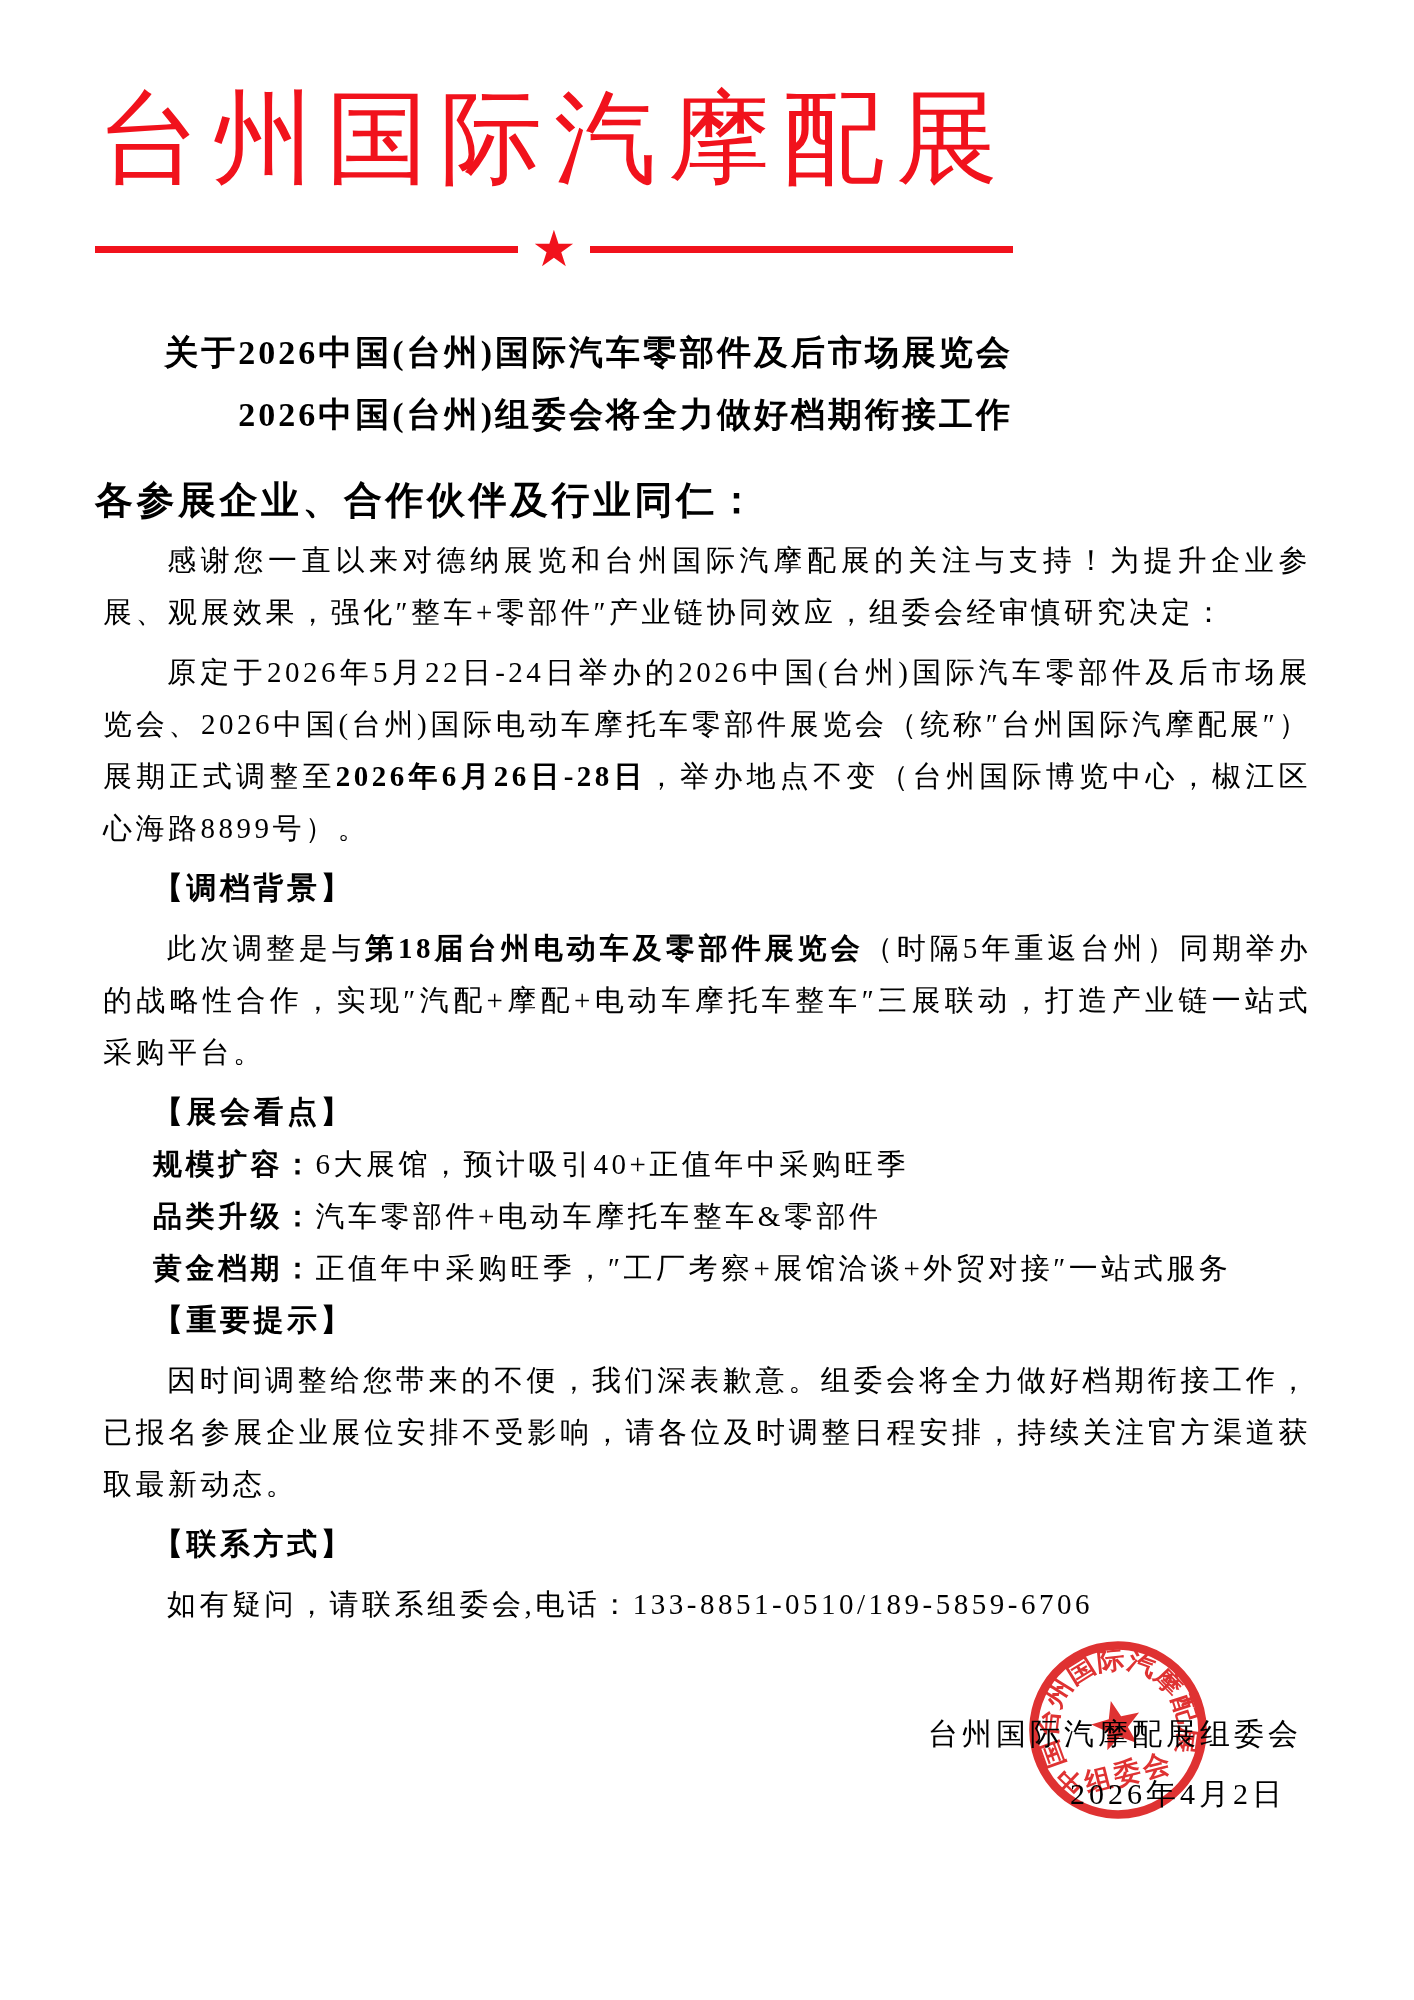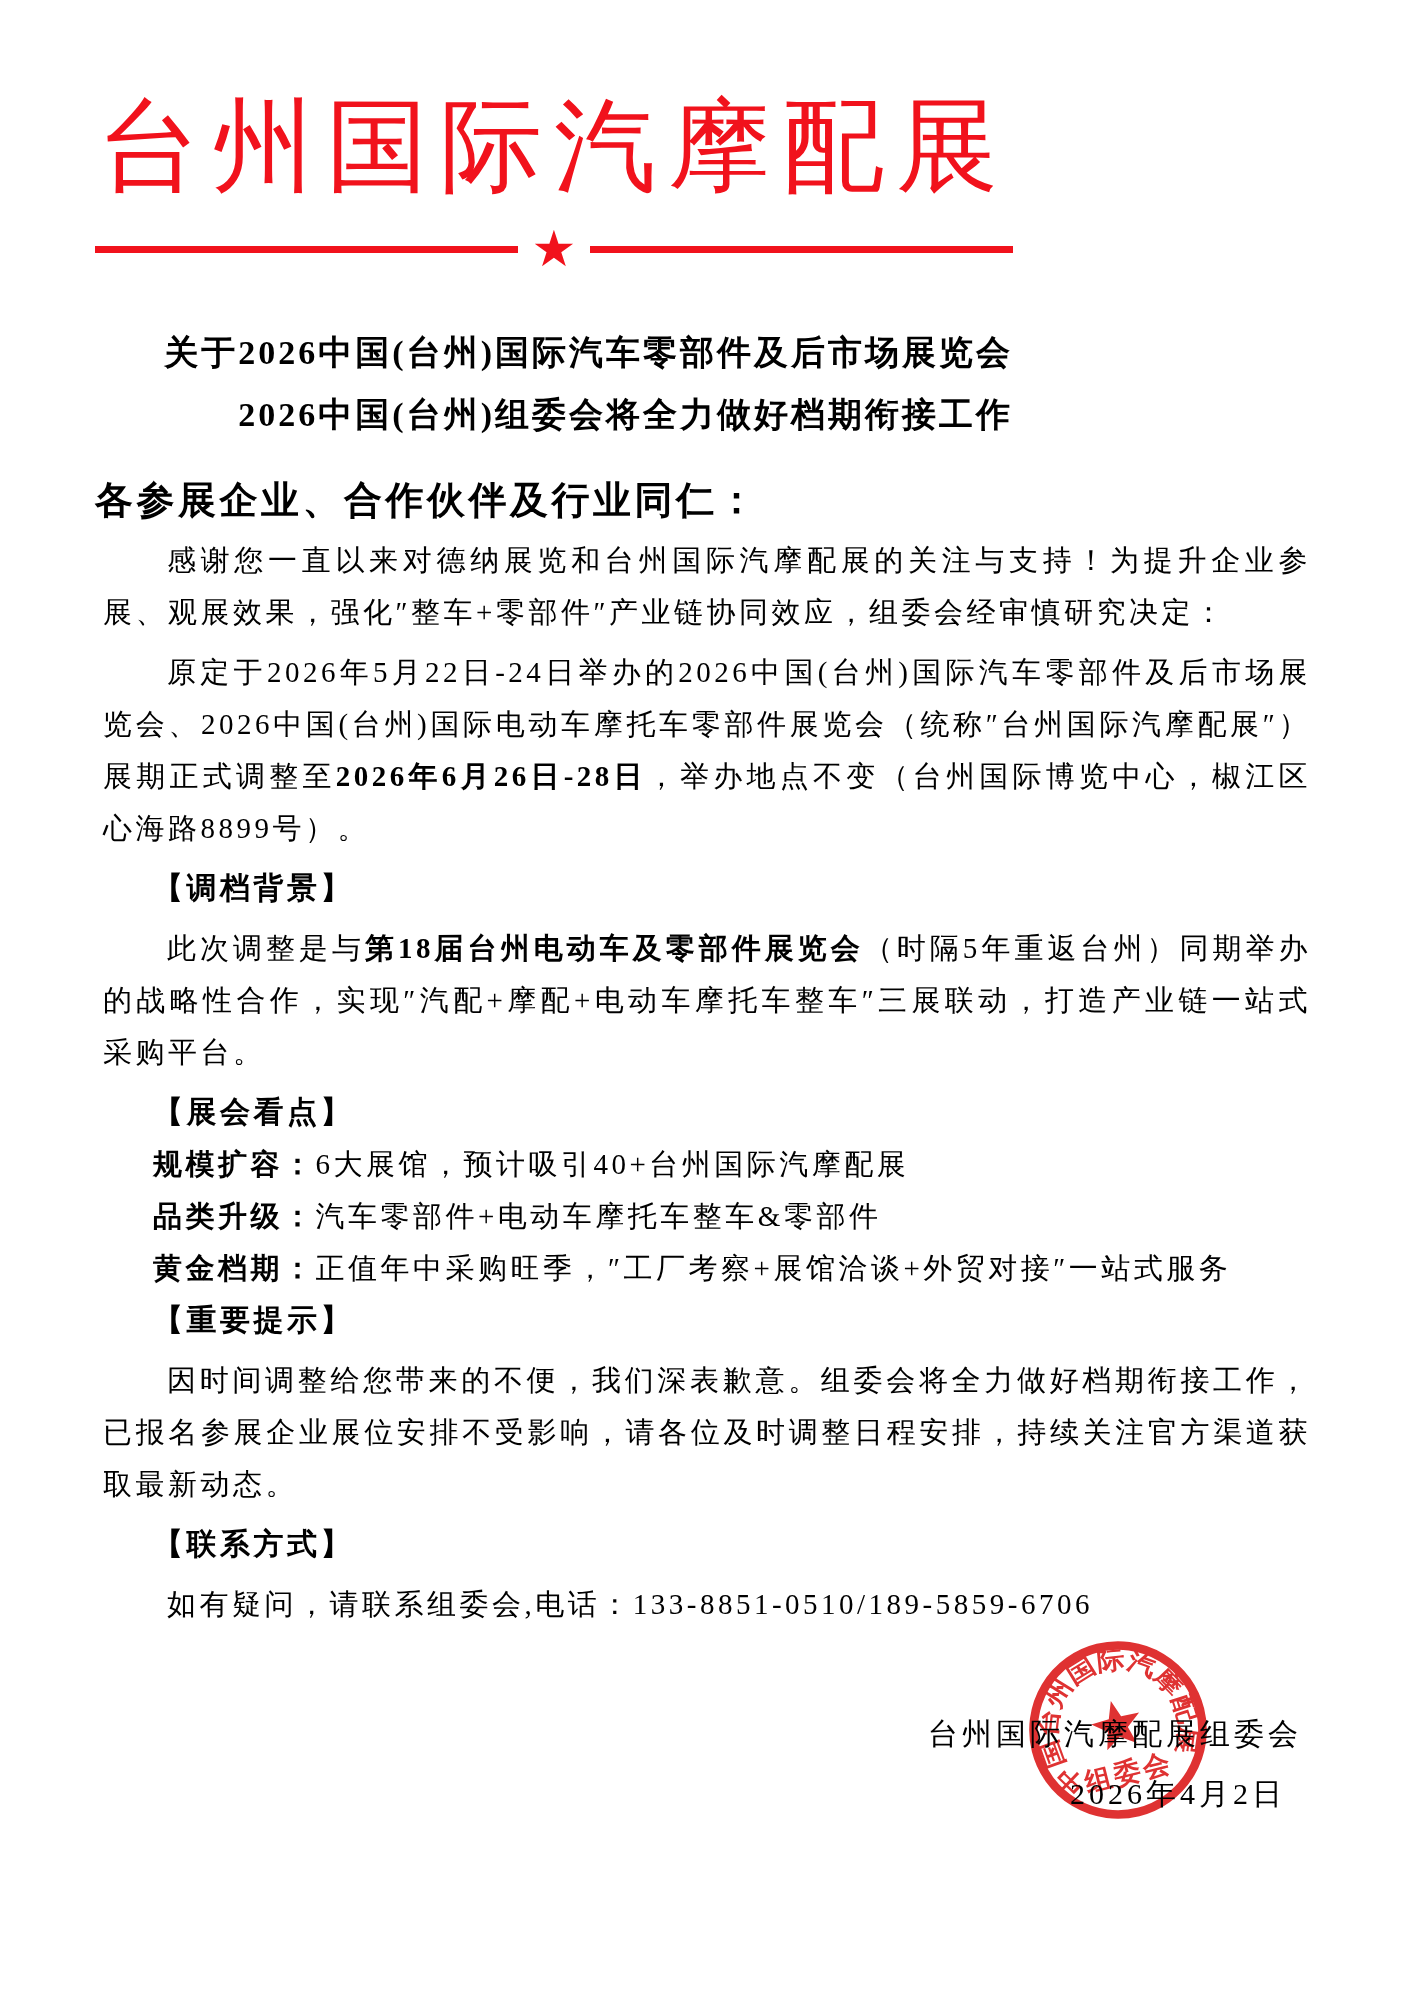--- a/index.html
+++ b/index.html
@@ -19,20 +19,21 @@
     text-align:center;
   }
   .brand-title{
     margin:0;
     font-size:102px;
     line-height:1.5;
     font-weight:400;
     letter-spacing:12px;
     color:#f1121c;
     white-space:nowrap;
+    font-family:Liberation Mono, monospace;
   }
   .rule{
     display:flex;
     align-items:center;
     margin-top:4px;
   }
   .rule-line{
     flex:1;
     height:7px;
     background:#f1121c;
@@ -124,21 +125,21 @@
     <p class="salutation">各参展企业、合作伙伴及行业同仁：</p>
 
     <p class="para">感谢您一直以来对德纳展览和台州国际汽摩配展的关注与支持！为提升企业参展、观展效果，强化″整车+零部件″产业链协同效应，组委会经审慎研究决定：</p>
 
     <p class="para"><span>原定于2026年5月22日-24日举办的2026中国(台州)国际汽车零部件及后市场展览会、2026中国(台州)国际电动车摩托车零部件展览会（统称″台州国际汽摩配展″）展期正式调整至</span><b>2026年6月26日-28日</b><span>，举办地点不变（台州国际博览中心，椒江区心海路8899号）。</span></p>
 
     <h3 class="section-title">【调档背景】</h3>
     <p class="para"><span>此次调整是与</span><b>第18届台州电动车及零部件展览会</b><span>（时隔5年重返台州）同期举办的战略性合作，实现″汽配+摩配+电动车摩托车整车″三展联动，打造产业链一站式采购平台。</span></p>
 
     <h3 class="section-title">【展会看点】</h3>
-    <p class="bullet"><b>规模扩容：</b><span>6大展馆，预计吸引40+台州国际汽摩配展</span></p>
+    <p class="bullet"><b>规模扩容：</b><span>6大展馆，预计吸引40+正值年中采购旺季</span></p>
     <p class="bullet"><b>品类升级：</b><span>汽车零部件+电动车摩托车整车&amp;零部件</span></p>
     <p class="bullet"><b>黄金档期：</b><span>正值年中采购旺季，″工厂考察+展馆洽谈+外贸对接″一站式服务</span></p>
 
     <h3 class="section-title">【重要提示】</h3>
     <p class="para">因时间调整给您带来的不便，我们深表歉意。组委会将全力做好档期衔接工作，已报名参展企业展位安排不受影响，请各位及时调整日程安排，持续关注官方渠道获取最新动态。</p>
 
     <h3 class="section-title">【联系方式】</h3>
     <p class="para">如有疑问，请联系组委会,电话：133-8851-0510/189-5859-6706</p>
   </main>
 

